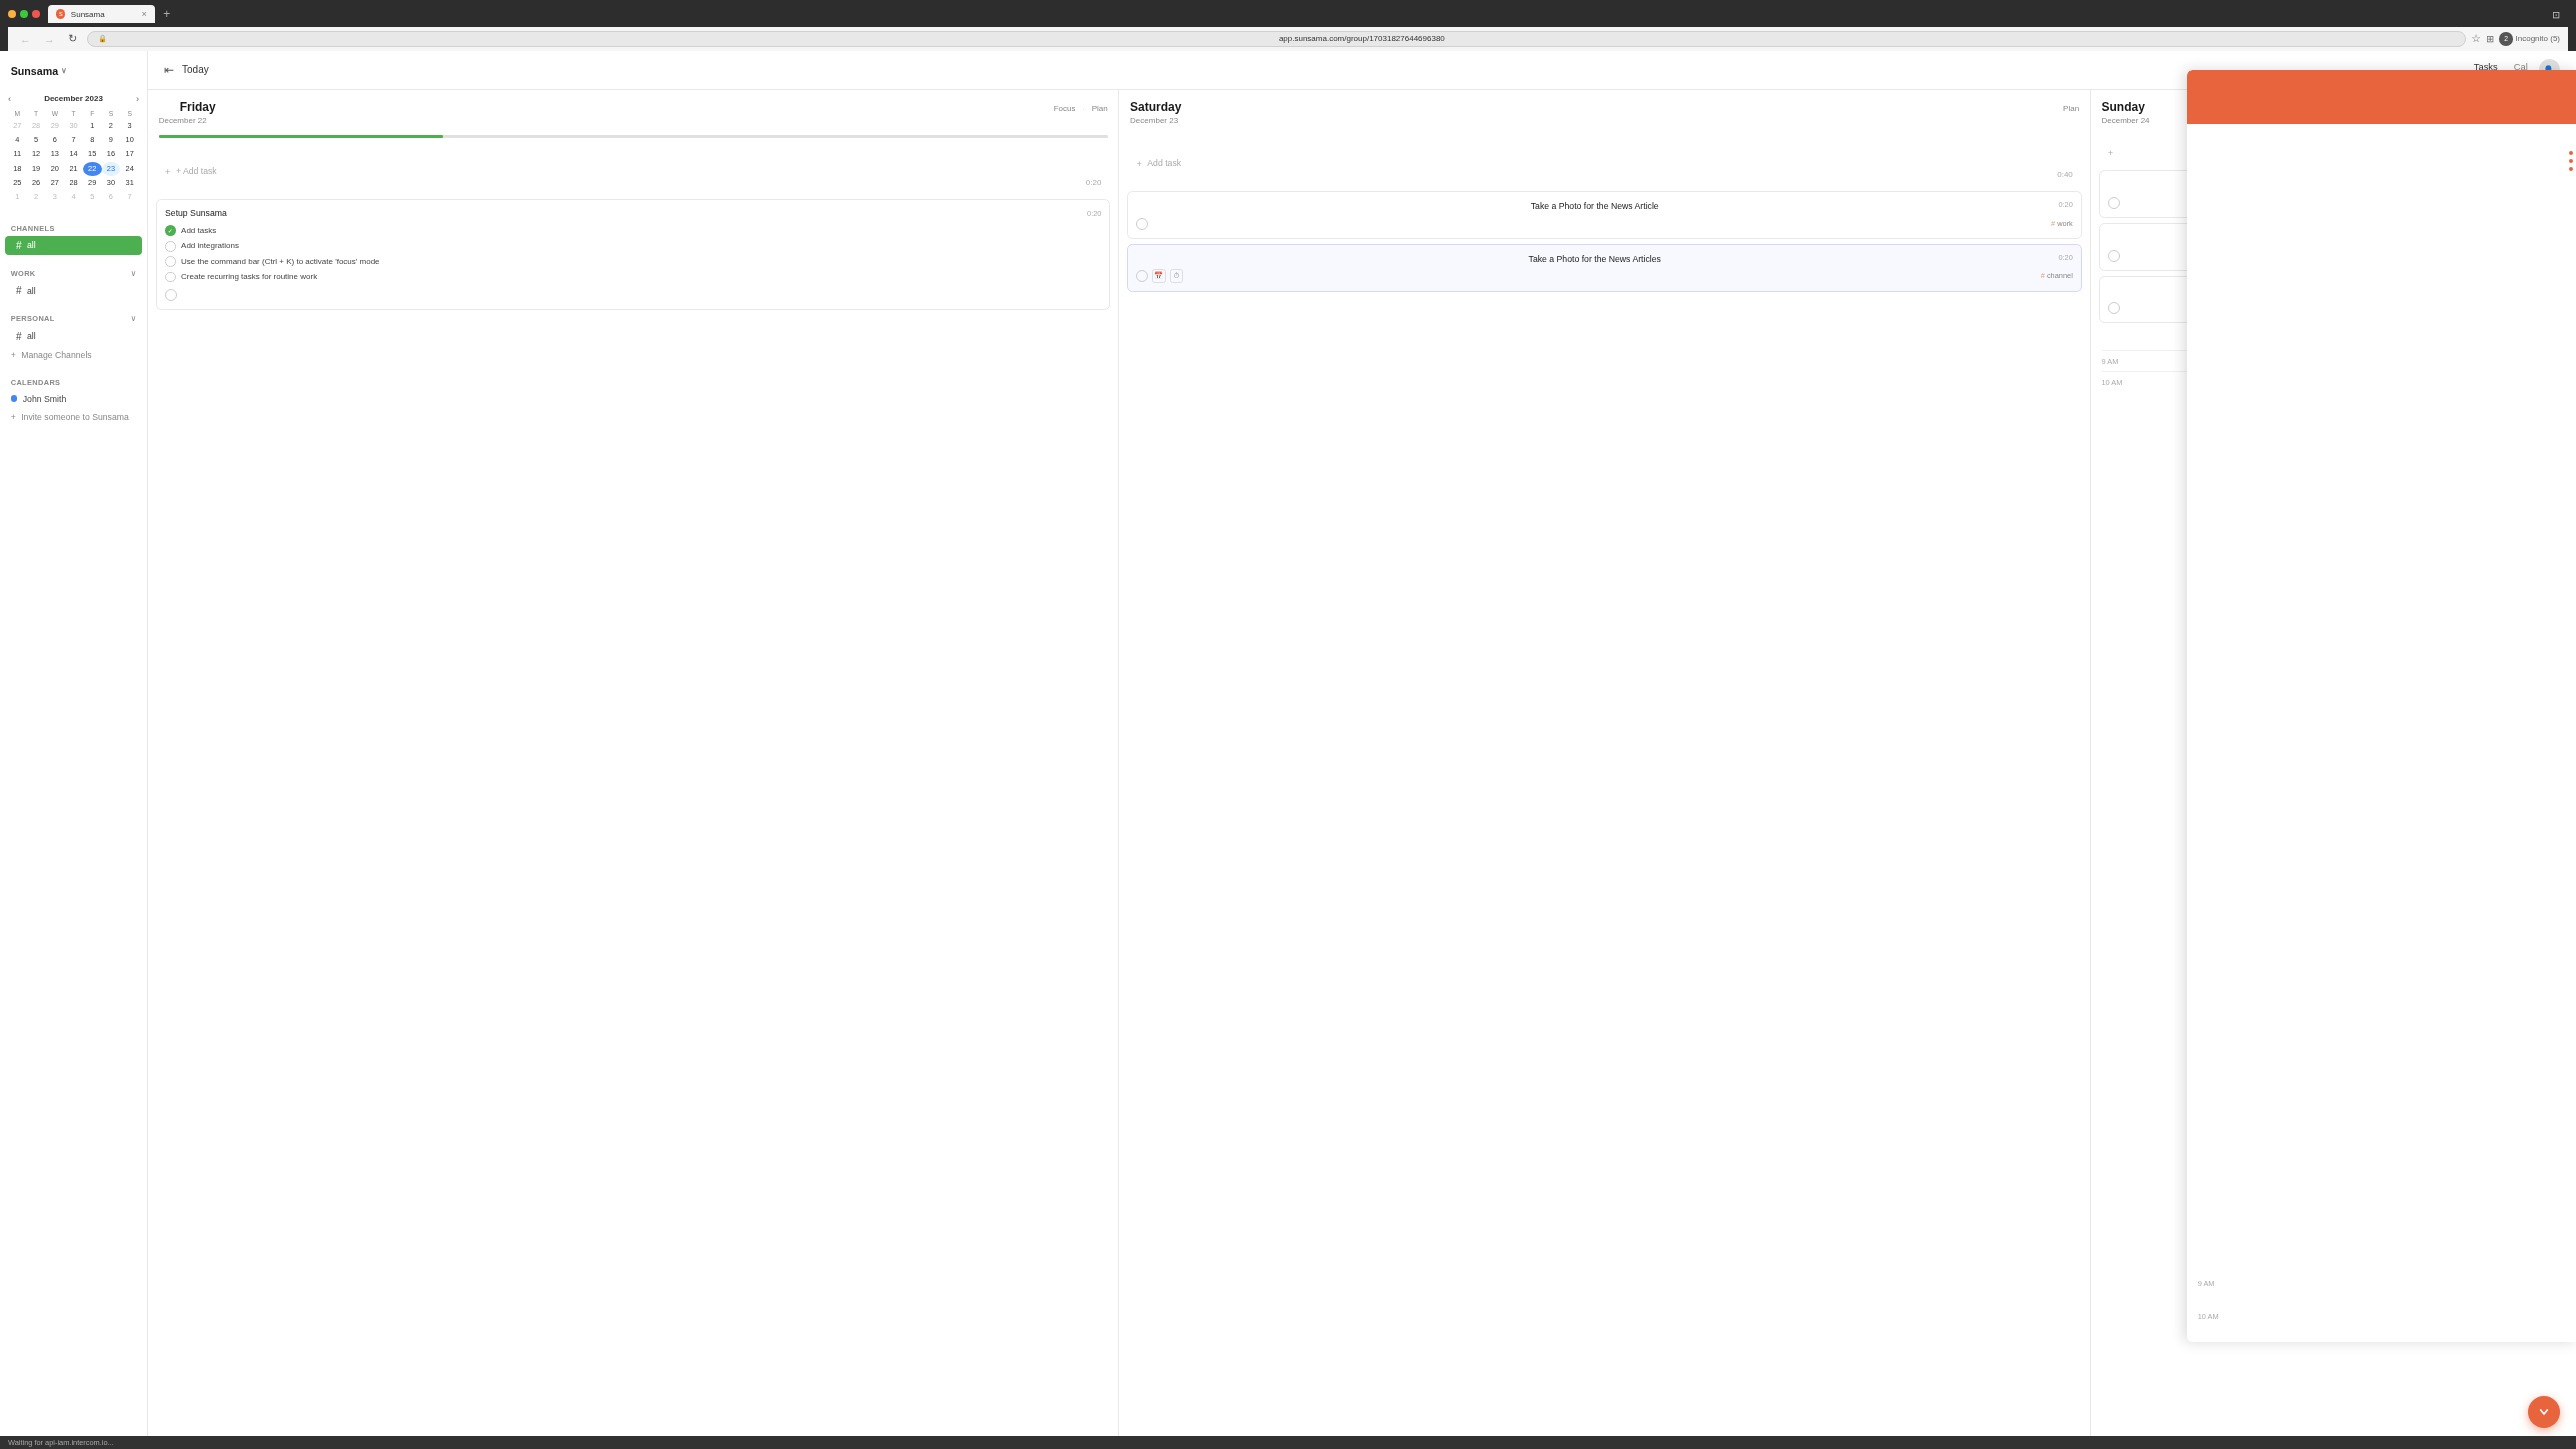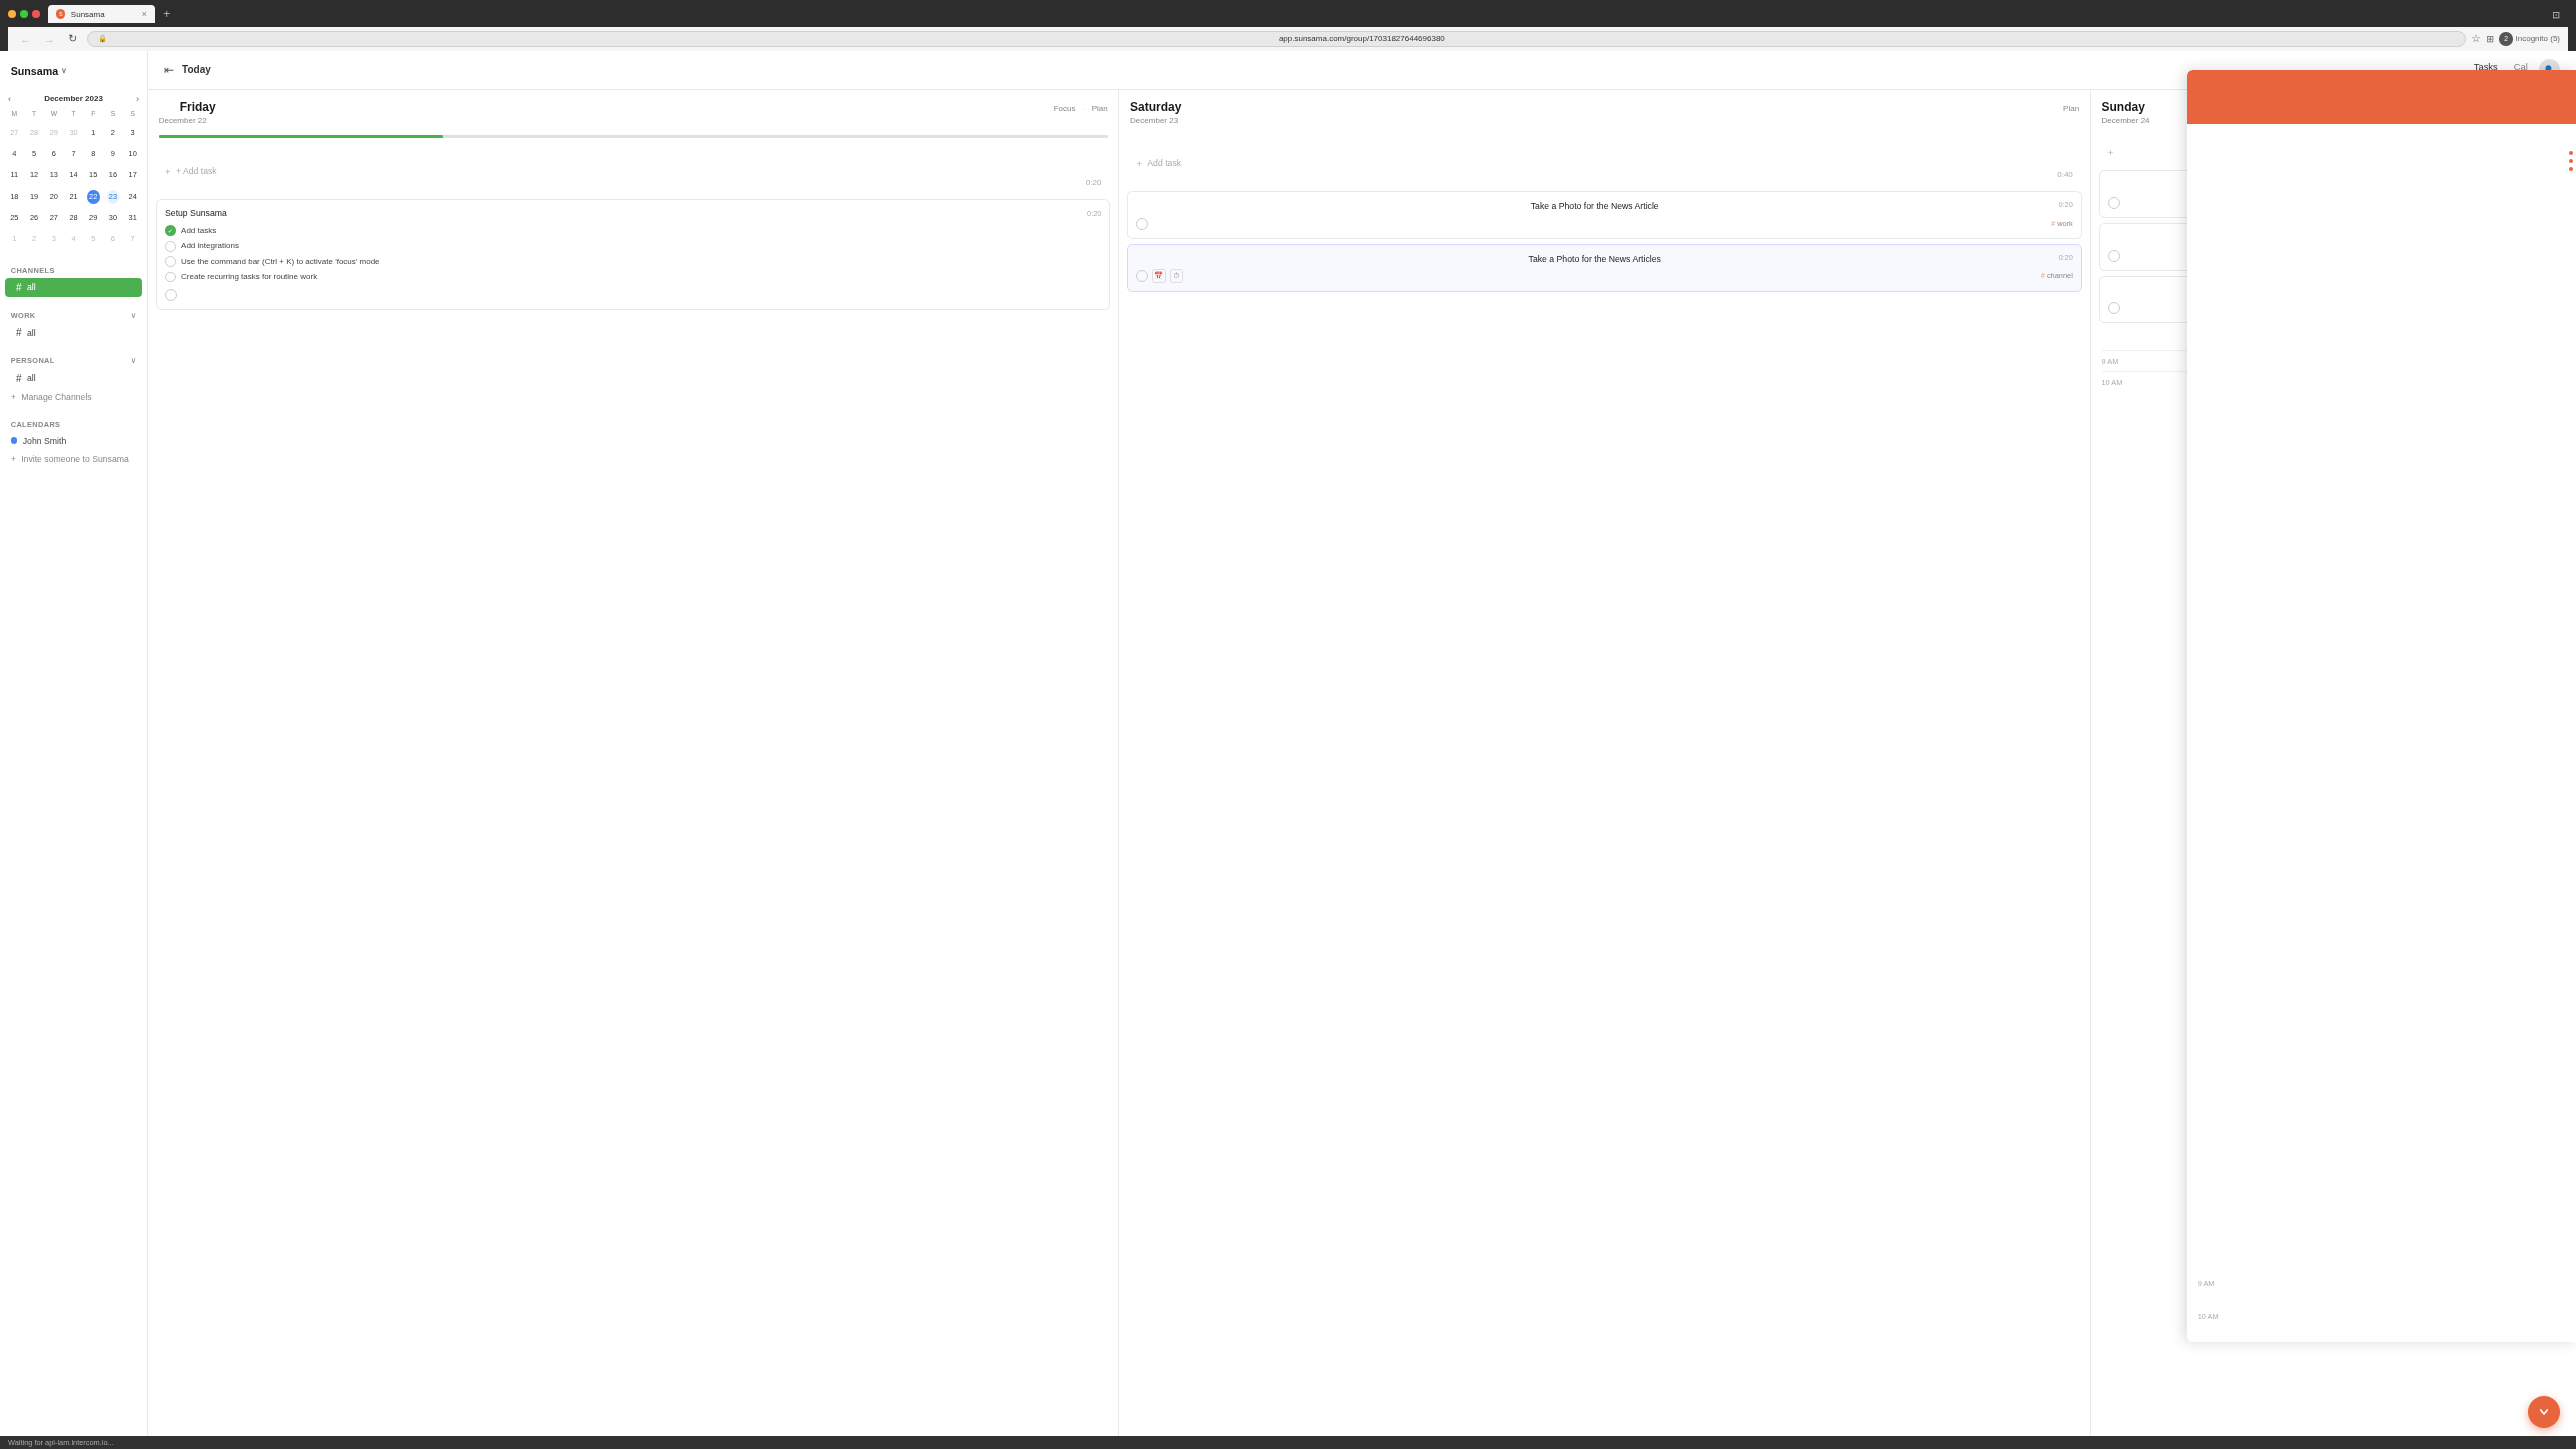--- a/index.html
+++ b/index.html
@@ -25,21 +25,21 @@
 
     
     .sidebar { width: 148px; background: #fff; border-right: 0.7px solid #e8e8e8; display: flex; flex-direction: column; overflow-y: auto; flex-shrink: 0; padding: 8px 0; }
     .sidebar-header { padding: 5.4px 10.7px 10.7px; }
     .sidebar-title { font-size: 10.7px; font-weight: 600; color: #1a1a1a; display: flex; align-items: center; gap: 2.7px; cursor: pointer; }
     .sidebar-title-caret { color: #888; font-size: 8px; }
     .mini-calendar { padding: 5.4px 8px; }
     .cal-header { display: flex; align-items: center; justify-content: space-between; margin-bottom: 5.4px; }
     .cal-month { font-size: 8px; font-weight: 600; color: #333; }
     .cal-nav { background: none; border: none; cursor: pointer; color: #666; font-size: 9.4px; }
-    .cal-grid { display: grid; grid-template-columns: repeat(7, 1fr); gap: 7px; }
+    .cal-grid { display: grid; grid-template-columns: repeat(7, 1fr); gap: 0; }
     .cal-day-header { text-align: center; font-size: 6.7px; color: #888; padding: 1.3px; font-weight: 500; }
     .cal-day { text-align: center; font-size: 7.4px; padding: 2px 1.3px; border-radius: 50%; cursor: pointer; color: #333; line-height: 1.4; }
     .cal-day.other-month { color: #bbb; }
     .cal-day.today { background: #4285f4; color: white; border-radius: 50%; }
     .cal-day.selected { background: #e3f2fd; color: #1a73e8; border-radius: 50%; }
 
     .sidebar-section { margin-top: 10.7px; }
     .sidebar-section-header { padding: 2.7px 10.7px; font-size: 7.4px; font-weight: 700; color: #888; letter-spacing: 0.05em; display: flex; align-items: center; justify-content: space-between; }
     .section-toggle { background: none; border: none; cursor: pointer; color: #888; font-size: 8px; }
     .sidebar-item { padding: 4px 10.7px; display: flex; align-items: center; gap: 5.4px; cursor: pointer; color: #444; font-size: 8.7px; border-radius: 4px; margin: 0.7px 5.4px; }
@@ -50,21 +50,21 @@
     .calendar-dot { width: 6.7px; height: 6.7px; border-radius: 50%; background: #4285f4; flex-shrink: 0; }
     .manage-channels { padding: 4px 10.7px; display: flex; align-items: center; gap: 5.4px; font-size: 8.7px; color: #888; cursor: pointer; }
 
     
     .main-content { flex: 1; display: flex; flex-direction: column; overflow: hidden; }
 
     
     .top-bar { padding: 8px 16px; display: flex; align-items: center; gap: 10.7px; border-bottom: 0.7px solid #e8e8e8; background: #fff; flex-shrink: 0; }
     .top-bar-left { display: flex; align-items: center; gap: 8px; }
     .collapse-btn { background: none; border: none; cursor: pointer; color: #555; font-size: 12px; }
-    .today-btn { font-size: 10px; font-weight: 700; color: #333; background: none; border: none; cursor: pointer; }
+    .today-btn { font-size: 10px; font-weight: 400; color: #333; background: none; border: none; cursor: pointer; }
     .top-tabs { margin-left: auto; display: flex; gap: 16px; }
     .top-tab { font-size: 9.4px; color: #888; cursor: pointer; padding-bottom: 5.4px; border-bottom: 1.3px solid transparent; }
     .top-tab.active { color: #333; border-bottom-color: #333; font-weight: 500; }
     .profile-btn { width: 21.5px; height: 21.5px; border-radius: 50%; background: #e0e0e0; border: none; cursor: pointer; display: flex; align-items: center; justify-content: center; font-size: 8.7px; color: #555; }
 
     
     .days-container { display: flex; flex: 1; overflow: hidden; }
     .day-column { flex: 1; border-right: 0.7px solid #e8e8e8; display: flex; flex-direction: column; overflow-y: auto; min-width: 0; }
     .day-column:last-child { border-right: none; }
     .day-header { padding: 10.7px 10.7px 5.4px; flex-shrink: 0; }

